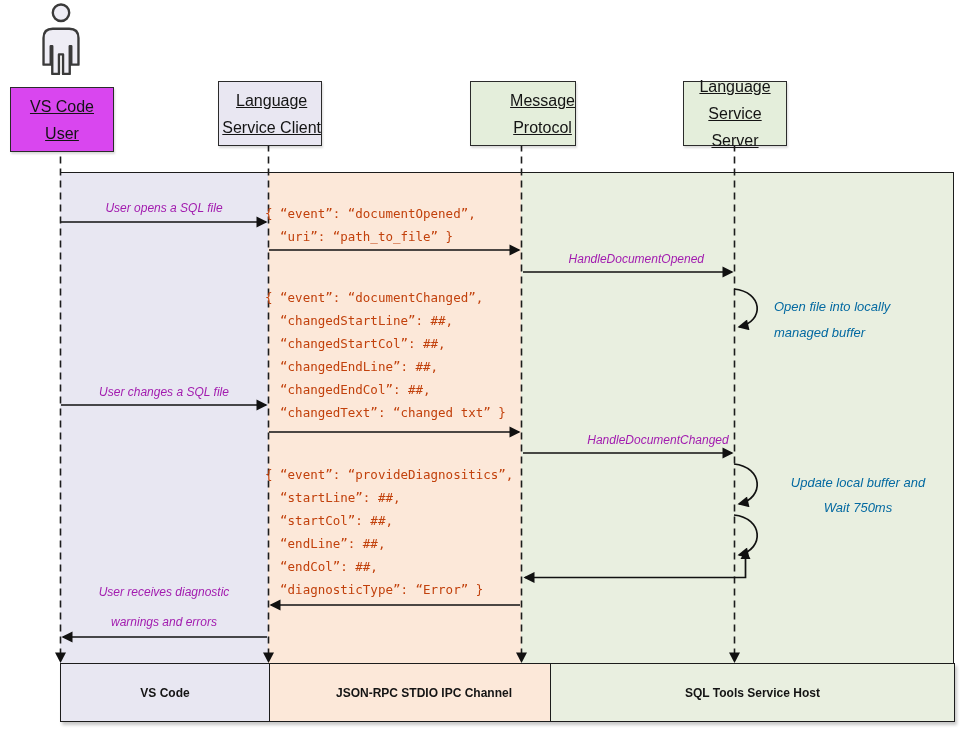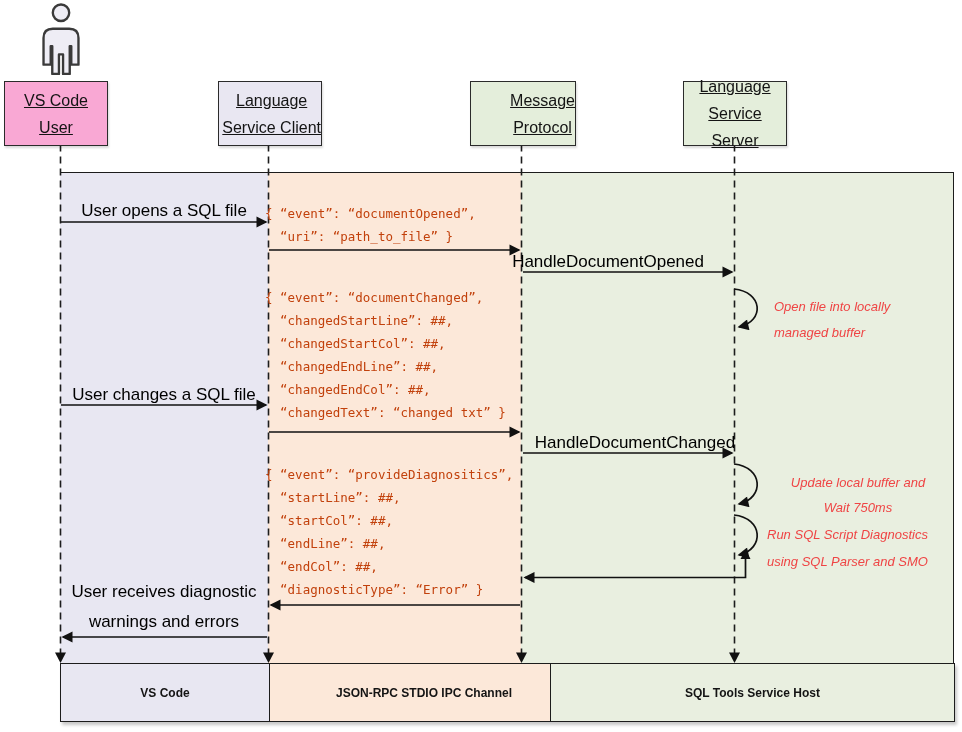--- a/index.html
+++ b/index.html
@@ -10,26 +10,26 @@
               border-top:1.7px solid #1c1c1c;border-right:1.7px solid #1c1c1c;pointer-events:none;}
   svg.overlay{position:absolute;left:0;top:0;z-index:3;}
   .pbox{position:absolute;top:81px;height:63px;border:1.6px solid #2b2b2b;z-index:4;
         display:flex;align-items:center;justify-content:flex-end;text-align:center;
         font-size:16px;line-height:27px;white-space:pre-line;box-shadow:1px 2px 2px rgba(0,0,0,0.15);text-decoration:underline;}
   #footer-row{position:absolute;left:60px;top:663px;width:893px;height:57px;z-index:4;
               border:1.7px solid #1c1c1c;display:flex;box-shadow:2px 3px 3px rgba(0,0,0,0.22);}
   .fcell{height:100%;display:flex;align-items:center;justify-content:center;
          font-weight:bold;font-size:12px;}
   .fcell + .fcell{border-left:1.7px solid #1c1c1c;}
-  .msg{position:absolute;z-index:5;font-size:17px;color:#000000;}
+  .msg{position:absolute;z-index:5;font-style:italic;font-size:12px;color:#a21caf;}
   .center{text-align:center;}
   .two-line{white-space:pre-line;}
   .payload{position:absolute;z-index:5;margin:0;font-family:"DejaVu Sans Mono",monospace;
            font-size:12.5px;line-height:23px;white-space:pre;color:#c2410c;}
-  .note{position:absolute;z-index:5;font-style:italic;font-size:13px;white-space:pre-line;color:#ef4444;}
+  .note{position:absolute;z-index:5;font-style:italic;font-size:13px;white-space:pre-line;color:#0369a1;}
   .actor{position:absolute;left:39px;top:3px;z-index:4;}
 </style>
 </head>
 <body>
 
 <div id="stage">
 
   <div class="band" style="left: 60px; width: 208px; background-color: rgb(232, 231, 242);"></div>
   <div class="band" style="left: 268px; width: 253px; background-color: rgb(252, 232, 217);"></div>
   <div class="band" style="left: 521px; width: 432px; background-color: rgb(233, 239, 224);"></div>
@@ -72,21 +72,21 @@
       <line x1="520" y1="605" x2="271" y2="605" marker-end="url(#ah)"></line>
       <line x1="267" y1="637" x2="63" y2="637" marker-end="url(#ah)"></line>
 
       <path d="M734,289 C763,292 765,321 739,327" marker-end="url(#ah)"></path>
       <path d="M734,464 C763,467 765,498 739,504" marker-end="url(#ah)"></path>
       <path d="M734,515 C763,518 765,549 739,555" marker-end="url(#ah)"></path>
     </g>
     <polygon points="740.5,559 750.5,559 745.5,550" fill="#111"></polygon>
   </svg>
 
-  <div class="pbox" style="left: 4px; width: 102px; background-color: #f9a8d4;">
+  <div class="pbox" style="left: 10px; width: 102px; background-color: #d946ef; margin-top: 6px;">
     <span>VS Code User</span>
   </div>
   <div class="pbox" style="left: 218px; width: 102px; background-color: rgb(233, 231, 242);">
     <span>Language
 Service Client</span>
   </div>
   <div class="pbox" style="left: 470px; width: 104px; background-color: rgb(228, 238, 219);">
     <span>Message
 Protocol</span>
   </div>
@@ -101,25 +101,23 @@
   <div class="msg center" style="left:492px;width:212px;top:252px;text-align:right;">HandleDocumentOpened</div>
   <div class="note" style="left:774px;top:294px;line-height:26px;">Open file into locally
 managed buffer</div>
   <pre class="payload" style="left:265px;top:286px;">{ “event”: “documentChanged”,
   “changedStartLine”: ##,
   “changedStartCol”: ##,
   “changedEndLine”: ##,
   “changedEndCol”: ##,
   “changedText”: “changed txt” }</pre>
   <div class="msg center" style="left:60px;width:208px;top:385px;">User changes a SQL file</div>
-  <div class="msg center" style="left:529px;width:212px;top:433px;">HandleDocumentChanged</div>
+  <div class="msg center" style="left:552px;width:212px;top:433px;">HandleDocumentChanged</div>
   <div class="note center" style="left:762px;width:192px;top:470px;line-height:25px;">Update local buffer and
 Wait 750ms</div>
-  <div class="note" style="left:767px;top:521px;line-height:27px;">Run SQL Script Diagnostics
-using SQL Parser and SMO</div>
   <pre class="payload" style="left:265px;top:463px;">{ “event”: “provideDiagnositics”,
   “startLine”: ##,
   “startCol”: ##,
   “endLine”: ##,
   “endCol”: ##,
   “diagnosticType”: “Error” }</pre>
   <div class="msg center two-line" style="left:60px;width:208px;top:577px;line-height:30px;">User receives diagnostic
 warnings and errors</div>
 
   <div id="footer-row">

